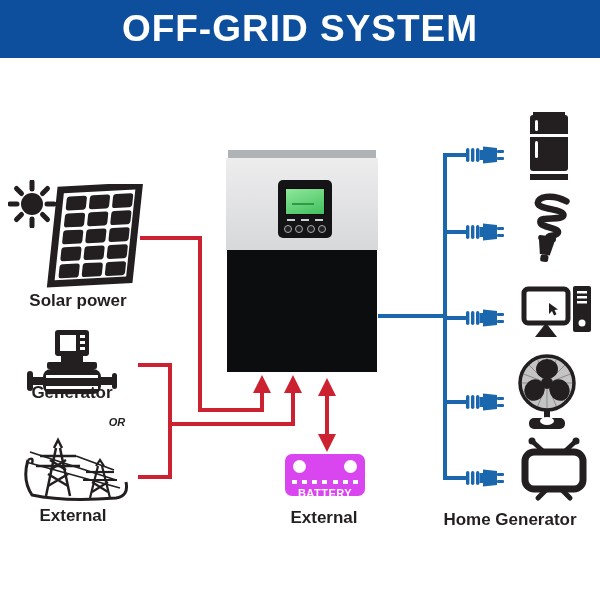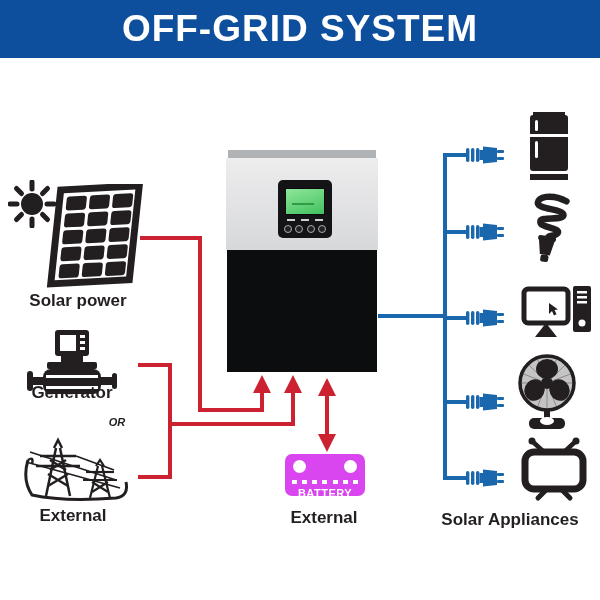--- a/index.html
+++ b/index.html
@@ -333,13 +333,13 @@
     <circle cx="11" cy="5" r="3.5" fill="#231f20"></circle>
       <circle cx="55" cy="5" r="3.5" fill="#231f20"></circle>
     <rect x="4" y="16" width="58" height="37" rx="9" fill="#ffffff" stroke="#231f20" stroke-width="7"></rect>
     <g stroke="#231f20" stroke-width="5" stroke-linecap="round">
       <line x1="26" y1="53" x2="17" y2="62"></line>
         <line x1="40" y1="53" x2="49" y2="62"></line>
     </g>
   </svg>
 </div>
 
-<div class="abs cap" style="left:430px;top:510px;width:160px;">Solar Appliances</div>
+<div class="abs cap" style="left:430px;top:510px;width:160px;">Home Generator</div>
 
 </body></html>

